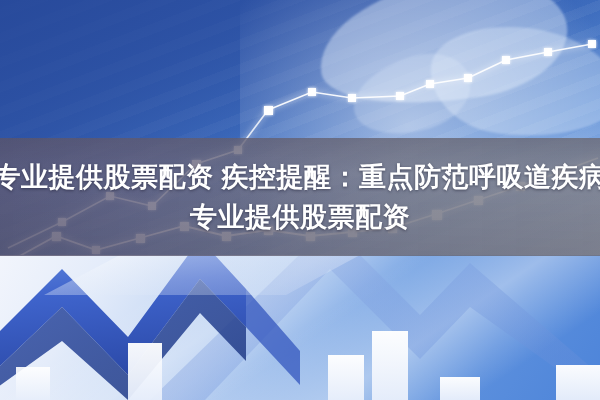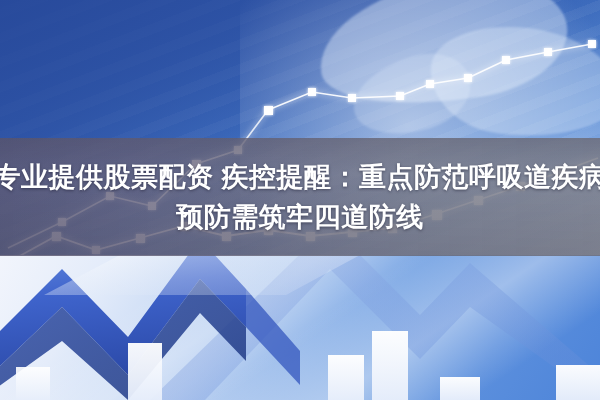--- a/index.html
+++ b/index.html
@@ -301,16 +301,16 @@
       <polygon points="120,0 360,0 286,40 44,40" fill="url(#wedge)" opacity=".5"></polygon>
     </svg>
   </div>
 
   <div class="band">
     <div class="band-inner"></div>
   </div>
 
   <div class="headline">
     <div class="l1">专业提供股票配资 疾控提醒：重点防范呼吸道疾病</div>
-    <div class="l2">预防需筑牢四道防线</div>
+    <div class="l2">专业提供股票配资</div>
   </div>
 
 </div>
 
 </body></html>

